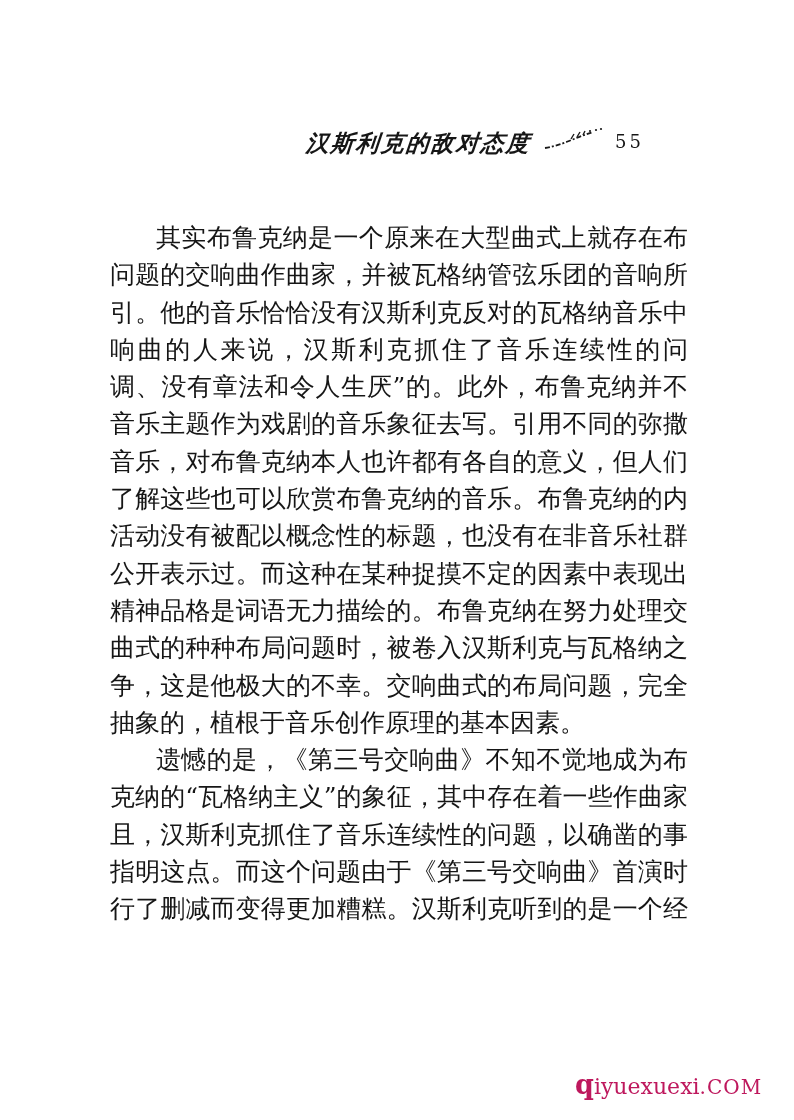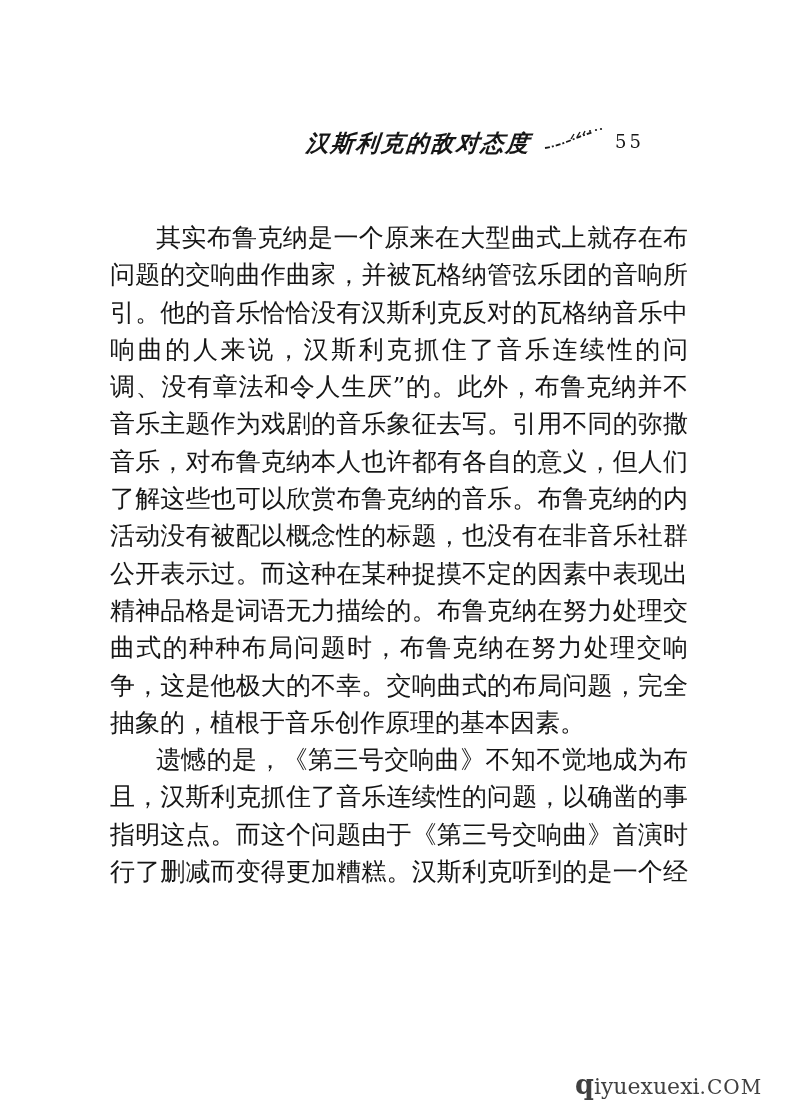--- a/index.html
+++ b/index.html
@@ -75,26 +75,27 @@
     <div class="line">问题的交响曲作曲家，并被瓦格纳管弦乐团的音响所吸</div>
     <div class="line">引。他的音乐恰恰没有汉斯利克反对的瓦格纳音乐中的</div>
     <div class="line">响曲的人来说，汉斯利克抓住了音乐连续性的问题“单</div>
     <div class="line">调、没有章法和令人生厌”的。此外，布鲁克纳并不把</div>
     <div class="line">音乐主题作为戏剧的音乐象征去写。引用不同的弥撒曲</div>
     <div class="line">音乐，对布鲁克纳本人也许都有各自的意义，但人们不</div>
     <div class="line">了解这些也可以欣赏布鲁克纳的音乐。布鲁克纳的内心</div>
     <div class="line">活动没有被配以概念性的标题，也没有在非音乐社群中</div>
     <div class="line">公开表示过。而这种在某种捉摸不定的因素中表现出的</div>
     <div class="line">精神品格是词语无力描绘的。布鲁克纳在努力处理交响</div>
-    <div class="line">曲式的种种布局问题时，布鲁克纳在努力处理交响</div>
+    <div class="line">曲式的种种布局问题时，被卷入汉斯利克与瓦格纳之</div>
     <div class="line">争，这是他极大的不幸。交响曲式的布局问题，完全是</div>
     <div class="line para-end">抽象的，植根于音乐创作原理的基本因素。</div>
     <div class="line indent">遗憾的是，《第三号交响曲》不知不觉地成为布鲁</div>
+    <div class="line">克纳的“瓦格纳主义”的象征，其中存在着一些作曲家</div>
     <div class="line">且，汉斯利克抓住了音乐连续性的问题，以确凿的事实</div>
     <div class="line">指明这点。而这个问题由于《第三号交响曲》首演时进</div>
     <div class="line">行了删减而变得更加糟糕。汉斯利克听到的是一个经过</div>
   </div>
 
-  <div class="watermark" style="color:#404040;">
+  <div class="watermark" style="color:#be185d;">
     <span class="wm-q">q</span><span class="wm-name">iyuexuexi</span><span class="wm-com">.COM</span>
   </div>
 
 </div>
 
 </body></html>

